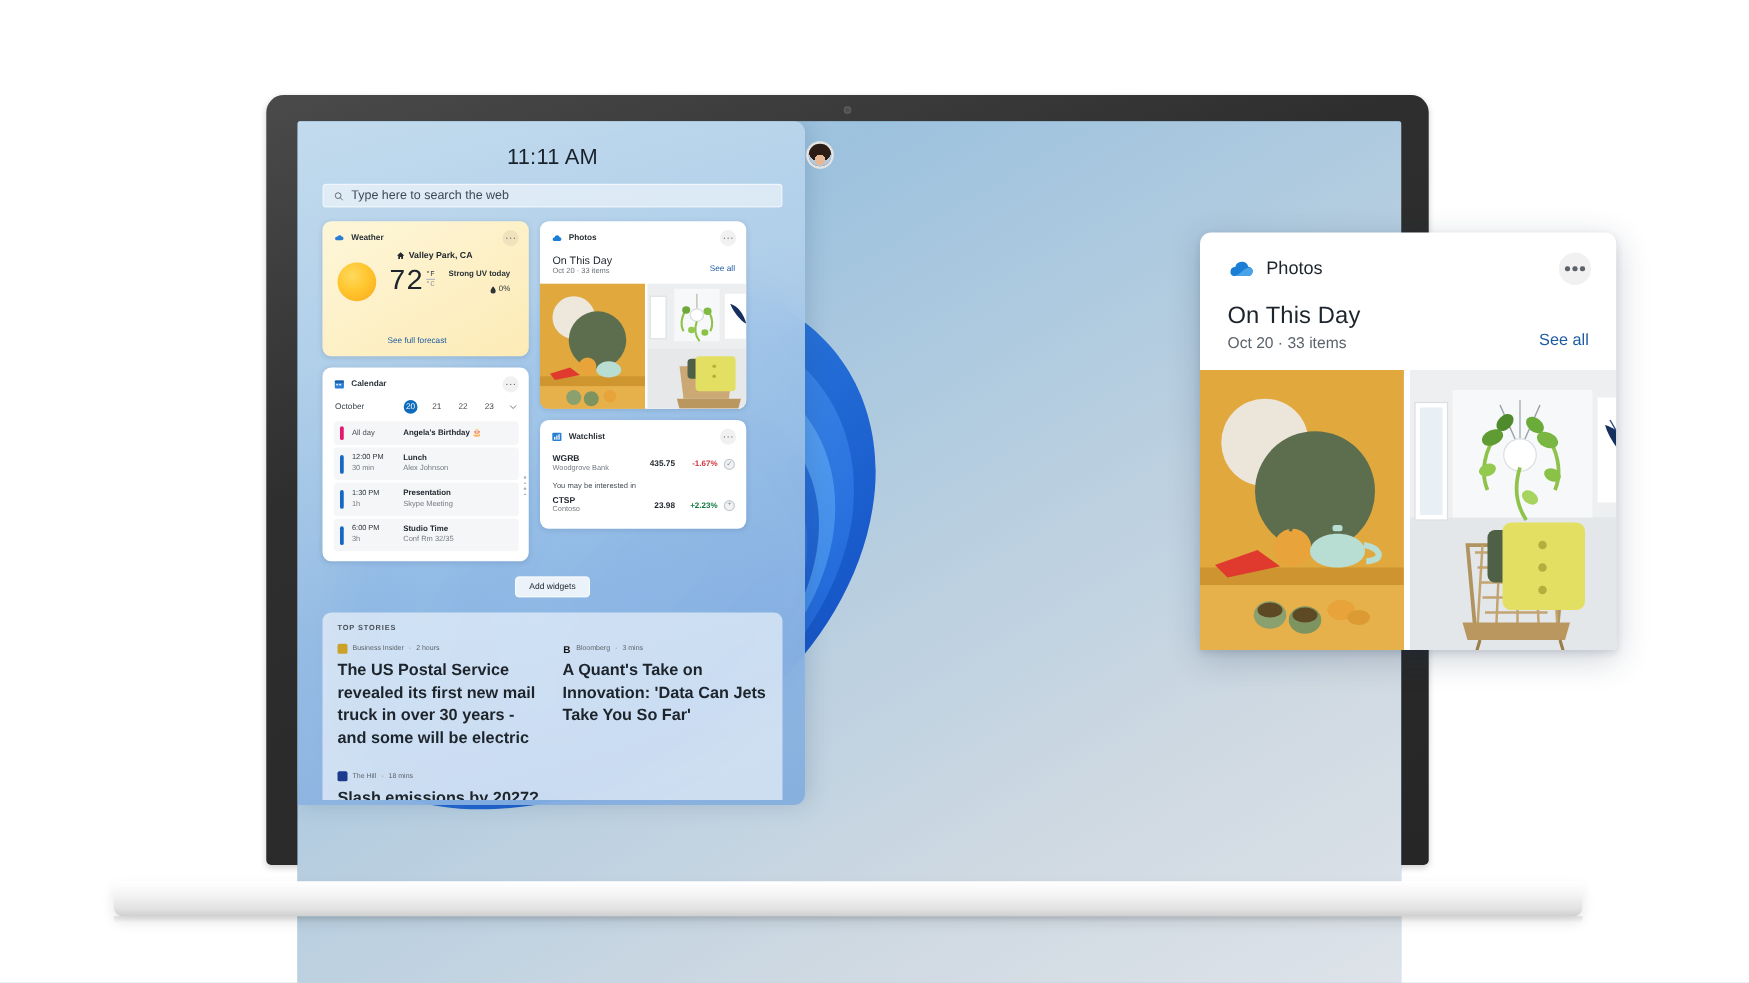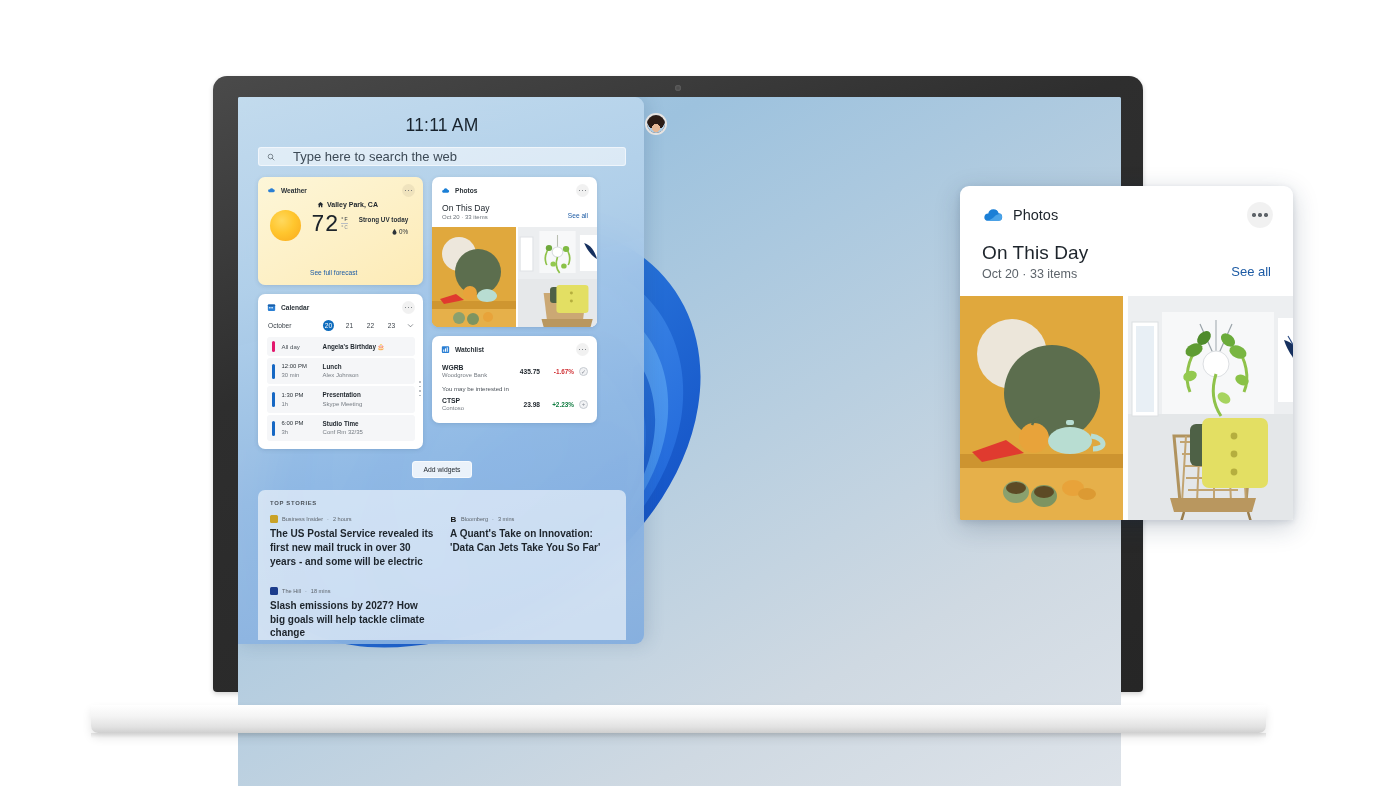--- a/index.html
+++ b/index.html
@@ -84,21 +84,21 @@
      background: radial-gradient(circle at 50% 72%, #e6b896 0 26%, transparent 27%),
                  radial-gradient(circle at 50% 30%, #2b1c16 0 58%, transparent 59%),
                  linear-gradient(#bdd7ea,#a9c8e0);
   }
   .search{
     margin-top:11px; height:19px; border-radius:3px;
     background: rgba(255,255,255,.52);
     border:1px solid rgba(255,255,255,.55);
     display:flex; align-items:center; gap:6px; padding:0 8px;
   }
-  .search .ph{ font-size:13px; color:#3d4a56;margin-left:12px; }
+  .search .ph{ font-size:10px; color:#3d4a56; }
 
   .grid{ display:flex; gap:9px; margin-top:11px; }
   .col{ display:flex; flex-direction:column; gap:9px; width:165px; }
   .card{
     border-radius:7px; background:#fff; overflow:hidden;
     box-shadow: 0 1px 4px rgba(30,60,95,.16);
   }
   .card-head{
     display:flex; align-items:center; gap:5px; padding:7px 8px 4px 9px;
   }
@@ -178,21 +178,21 @@
 
   
   .news{
     margin-top:12px; background:rgba(255,255,255,.58); border-radius:7px 7px 0 0;
     padding:10px 12px 0 12px; height:150px; overflow:hidden;
   }
   .news h4{ font-size:5.9px; letter-spacing:.7px; color:#4a5158; font-weight:700;}
   .news-grid{ display:flex; gap:16px; margin-top:9px;}
   .news-col{ flex:1; display:flex; flex-direction:column; gap:18px;}
   .art .src{ display:flex; align-items:center; gap:4px; font-size:5.6px; color:#5d646b;}
-  .art .hl{ font-size:10px; color:#1d242b; font-weight:700; line-height:1.38; margin-top:4px;}
+  .art .hl{ font-size:13px; color:#1d242b; font-weight:700; line-height:1.38; margin-top:4px;}
   .src-badge{ width:8px; height:8px; border-radius:1.5px; flex:none; display:flex; align-items:center;
               justify-content:center; font-size:6px; font-weight:700; color:#fff;}
 
   
   .callout{
     position:absolute; left:960px; top:186px; width:333px; height:334px;
     background:#fff; border-radius:9px 9px 2px 2px; overflow:hidden;
     box-shadow: 0 7px 26px rgba(25,45,75,.22), 0 2px 6px rgba(25,45,75,.12);
   }
   .co-head{ display:flex; align-items:center; gap:9px; padding:16px 20px 0 22px;}

